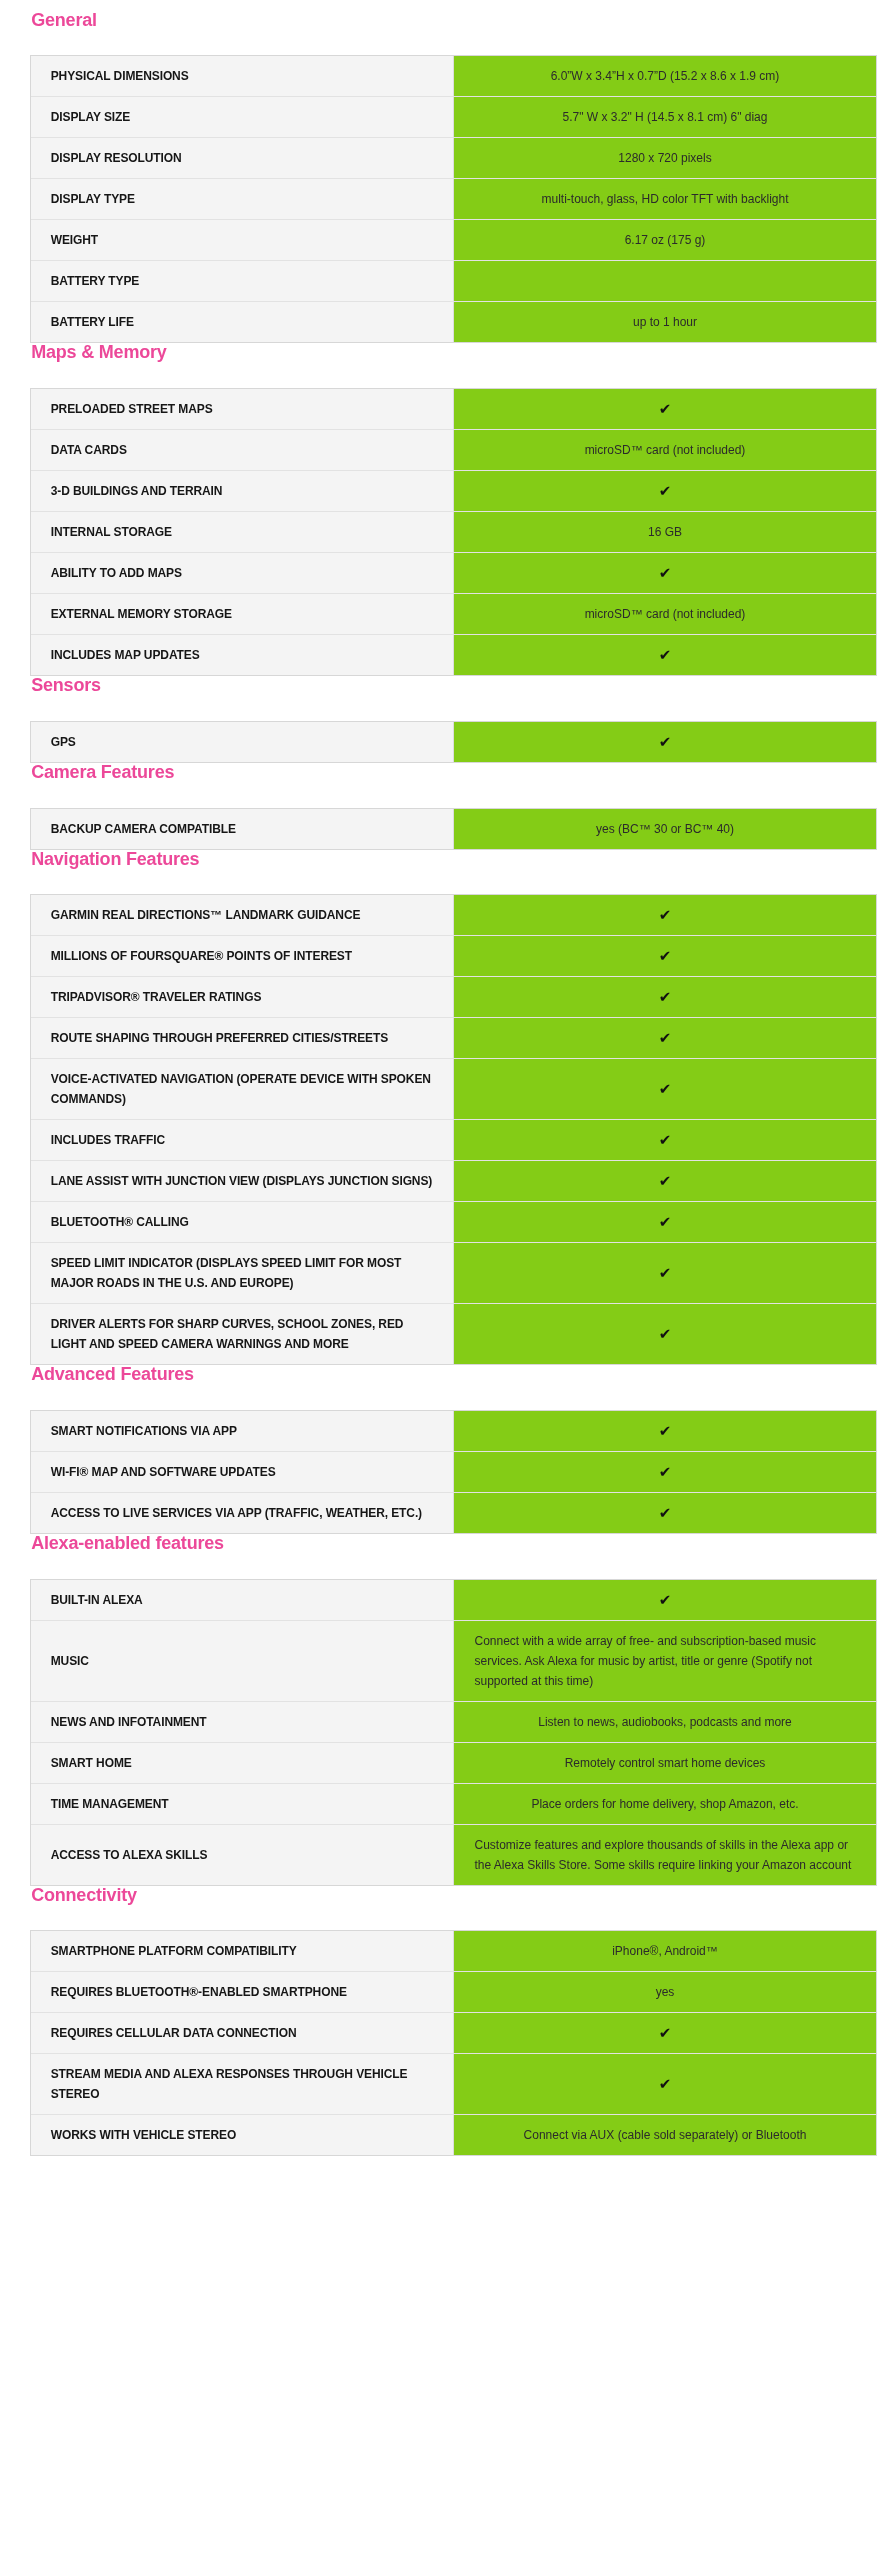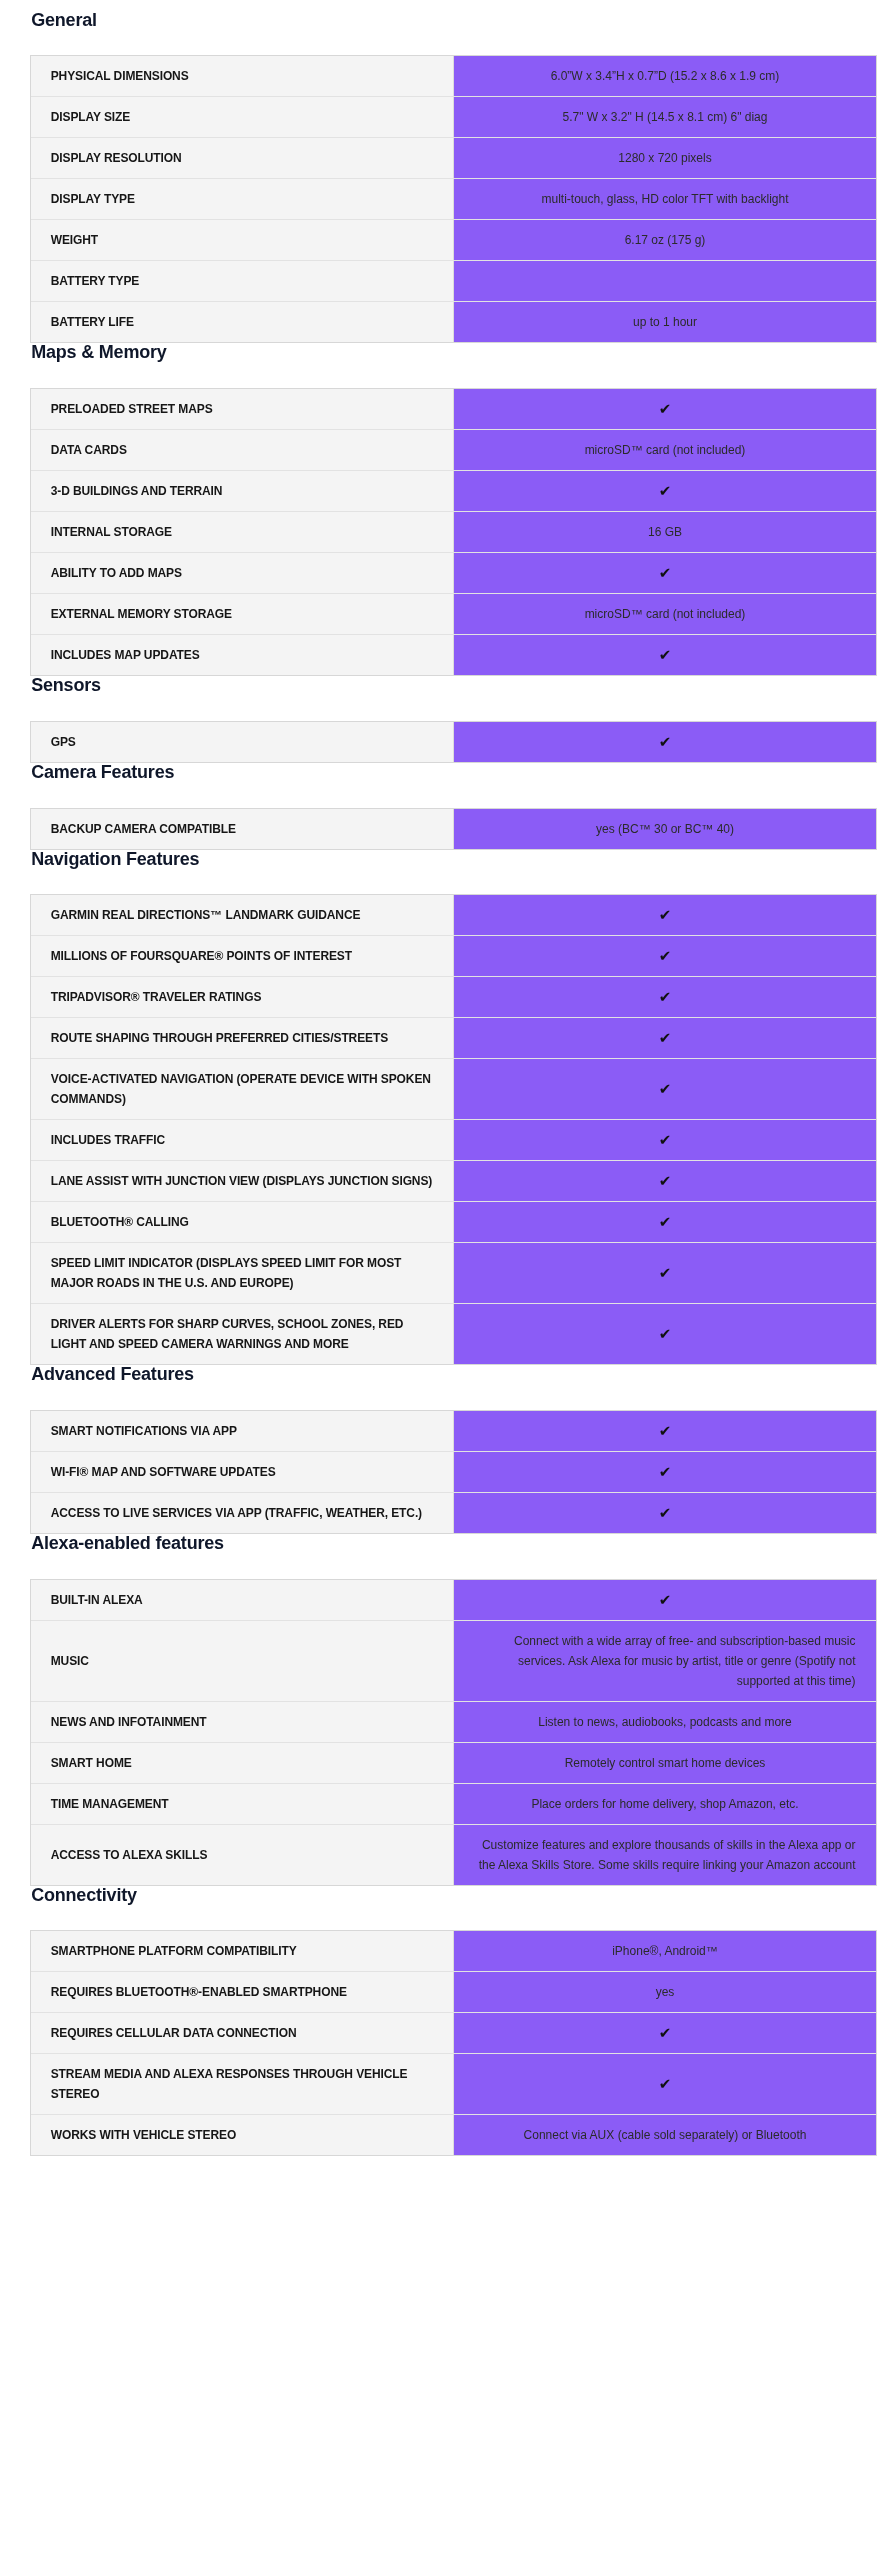--- a/index.html
+++ b/index.html
@@ -13,29 +13,29 @@
     -webkit-font-smoothing: antialiased;
   }
   .page {
     padding: 10.7px 19px 13px 30px;
   }
   .section { display: block; }
   .section-title {
     font-size: 18px;
     line-height: 19.7px;
     font-weight: 700;
-    color: #0f172a;
+    color: #ec4899;
     letter-spacing: -0.2px;
     margin: 0 0 25px 1.2px;
   }
   .section:not(:first-child) .section-title {
   }
   .spec-table {
     border: 0.6px solid #d7d7d7;
-    background: #8b5cf6;
+    background: #84cc16;
   }
   .spec-row {
     display: flex;
     border-bottom: 1.2px solid #e2e2e2;
   }
   .spec-row:last-child {
     border-bottom: none;
   }
   .cell {
     box-sizing: border-box;
@@ -51,21 +51,21 @@
     border-right: 1.2px solid #dcdcdc;
     font-size: 12px;
     line-height: 20px;
     font-weight: 700;
     color: #161616;
     letter-spacing: -0.1px;
   }
   .value-cell {
     flex: 1 1 auto;
     justify-content: center;
-    text-align: right;
+    text-align: left;
     padding: 10px 18px;
     font-size: 12px;
     line-height: 20px;
     color: #2b2b2b;
   }
   .value-cell .text {
     max-width: 381px;
     display: inline-block;
   }
   .check-icon {

